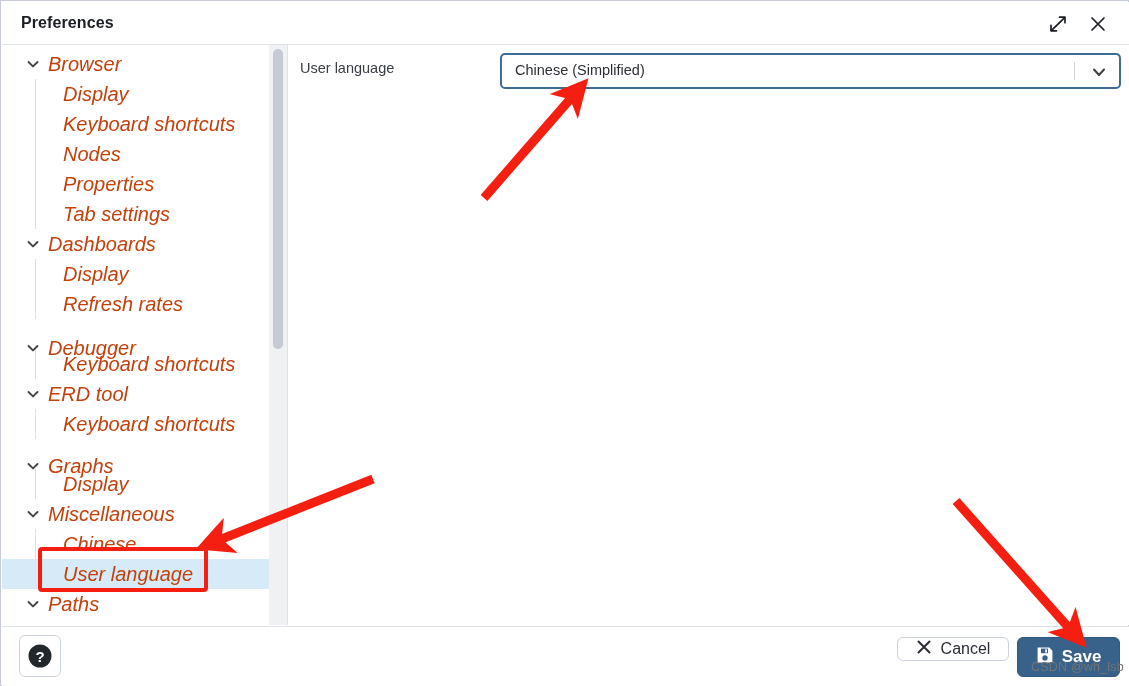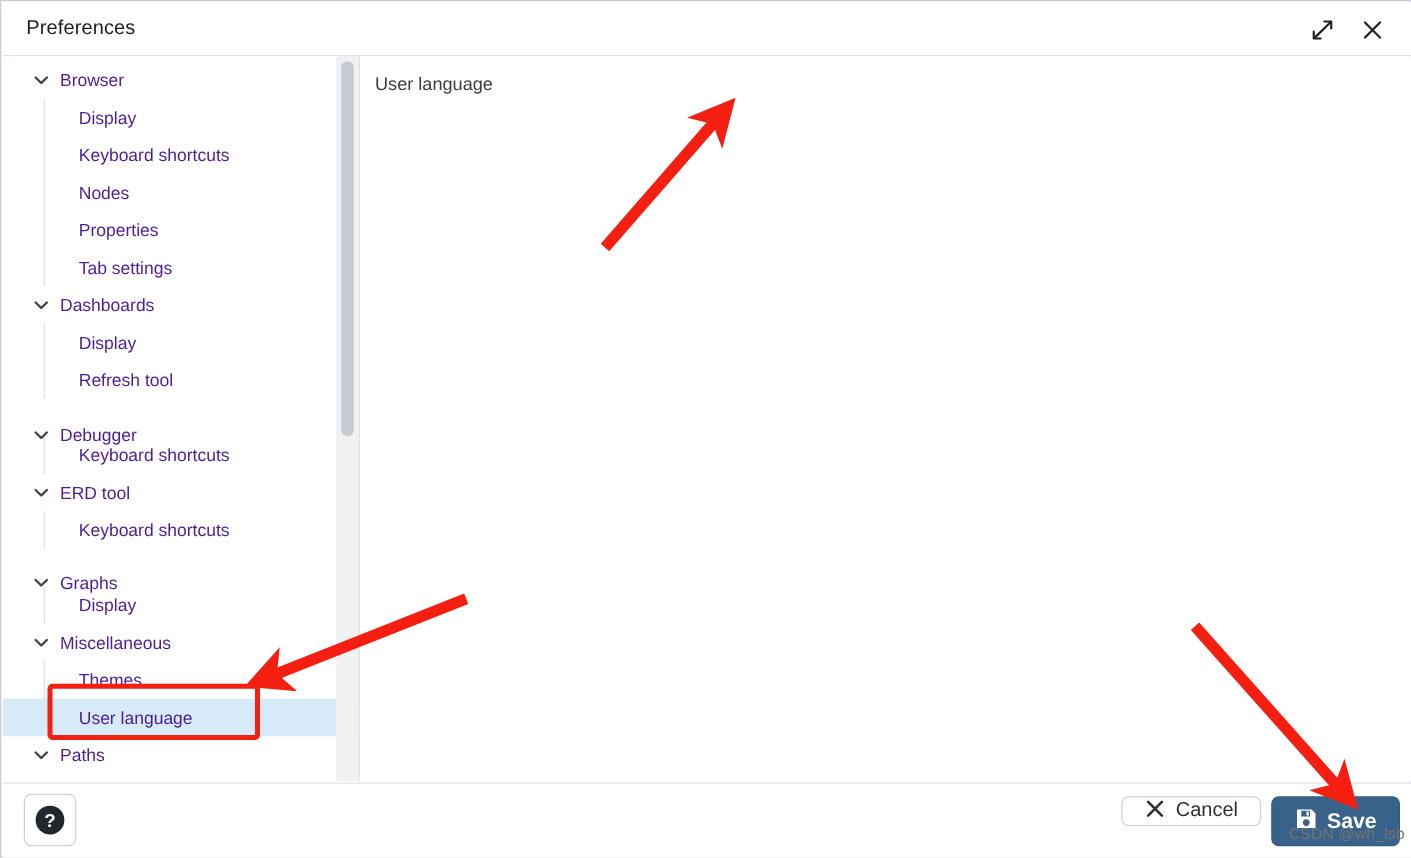--- a/index.html
+++ b/index.html
@@ -32,21 +32,21 @@
     height: 43px;
     background: #ffffff;
     border-bottom: 1px solid #dfe2e8;
     box-sizing: border-box;
   }
   #title-text {
     position: absolute;
     left: 19px;
     top: 12px;
     font-size: 16px;
-    font-weight: normal;
+    font-weight: bold;
     color: #1b1e22;
     letter-spacing: 0.1px;
   }
   .titlebar-btn {
     position: absolute;
     top: 8px;
     width: 30px;
     height: 28px;
     display: flex;
     align-items: center;
@@ -70,24 +70,25 @@
   #tree {
     position: absolute;
     left: 0; top: 0;
     width: 268px;
     padding-top: 4px;
   }
   .tree-row {
     position: relative;
     height: 30px;
     line-height: 30px;
-    font-size: 14px;
-    color: #4c1d95;
+    font-size: 20px;
+    color: #c2410c;
     white-space: nowrap;
     cursor: pointer;
+    font-style: italic;
   }
   .tree-row.group { padding-left: 22px; }
   .tree-row.child { padding-left: 61px; }
   .tree-row.selected {
     background: #d6eaf8;
   }
   .chev {
     position: absolute;
     left: 24px;
     top: 0;
@@ -317,21 +318,21 @@
         <div class="tree-row child" style="position: absolute; top: 64px; left: 0px; width: 285px;"><span>Keyboard shortcuts</span></div>
         <div class="tree-row child" style="position: absolute; top: 94px; left: 0px; width: 285px;"><span>Nodes</span></div>
         <div class="tree-row child" style="position: absolute; top: 124px; left: 0px; width: 285px;"><span>Properties</span></div>
         <div class="tree-row child" style="position: absolute; top: 154px; left: 0px; width: 285px;"><span>Tab settings</span></div>
         <div class="tree-row group" style="position: absolute; top: 184px; left: 0px; width: 285px;"><span class="chev">
             <svg width="14" height="14" viewBox="0 0 14 14">
               <path d="M2.5 5 L7 9.4 L11.5 5" fill="none" stroke="#3f4449" stroke-width="1.9" stroke-linecap="round" stroke-linejoin="round"></path>
             </svg>
           </span><span class="label-g">Dashboards</span></div>
         <div class="tree-row child" style="position: absolute; top: 214px; left: 0px; width: 285px;"><span>Display</span></div>
-        <div class="tree-row child" style="position: absolute; top: 244px; left: 0px; width: 285px;"><span>Refresh tool</span></div>
+        <div class="tree-row child" style="position: absolute; top: 244px; left: 0px; width: 285px;"><span>Refresh rates</span></div>
         <div class="tree-row group" style="position: absolute; top: 288px; left: 0px; width: 285px;"><span class="chev">
             <svg width="14" height="14" viewBox="0 0 14 14">
               <path d="M2.5 5 L7 9.4 L11.5 5" fill="none" stroke="#3f4449" stroke-width="1.9" stroke-linecap="round" stroke-linejoin="round"></path>
             </svg>
           </span><span class="label-g">Debugger</span></div>
         <div class="tree-row child" style="position: absolute; top: 304px; left: 0px; width: 285px;"><span>Keyboard shortcuts</span></div>
         <div class="tree-row group" style="position: absolute; top: 334px; left: 0px; width: 285px;"><span class="chev">
             <svg width="14" height="14" viewBox="0 0 14 14">
               <path d="M2.5 5 L7 9.4 L11.5 5" fill="none" stroke="#3f4449" stroke-width="1.9" stroke-linecap="round" stroke-linejoin="round"></path>
             </svg>
@@ -341,37 +342,46 @@
             <svg width="14" height="14" viewBox="0 0 14 14">
               <path d="M2.5 5 L7 9.4 L11.5 5" fill="none" stroke="#3f4449" stroke-width="1.9" stroke-linecap="round" stroke-linejoin="round"></path>
             </svg>
           </span><span class="label-g">Graphs</span></div>
         <div class="tree-row child" style="position: absolute; top: 424px; left: 0px; width: 285px;"><span>Display</span></div>
         <div class="tree-row group" style="position: absolute; top: 454px; left: 0px; width: 285px;"><span class="chev">
             <svg width="14" height="14" viewBox="0 0 14 14">
               <path d="M2.5 5 L7 9.4 L11.5 5" fill="none" stroke="#3f4449" stroke-width="1.9" stroke-linecap="round" stroke-linejoin="round"></path>
             </svg>
           </span><span class="label-g">Miscellaneous</span></div>
-        <div class="tree-row child" style="position: absolute; top: 484px; left: 0px; width: 285px;"><span>Themes</span></div>
+        <div class="tree-row child" style="position: absolute; top: 484px; left: 0px; width: 285px;"><span>Chinese</span></div>
         <div class="tree-row child selected" style="position: absolute; top: 514px; left: 0px; width: 285px;"><span>User language</span></div>
         <div class="tree-row group" style="position: absolute; top: 544px; left: 0px; width: 285px;"><span class="chev">
             <svg width="14" height="14" viewBox="0 0 14 14">
               <path d="M2.5 5 L7 9.4 L11.5 5" fill="none" stroke="#3f4449" stroke-width="1.9" stroke-linecap="round" stroke-linejoin="round"></path>
             </svg>
           </span><span class="label-g">Paths</span></div>
       </div>
   </div>
 
   <div id="scroll-track"></div>
   <div id="scroll-thumb"></div>
   <div id="vsplit"></div>
 
   <div id="main">
     <div id="field-label">User language</div>
 
+    <div id="lang-select">
+      <div id="lang-value">Chinese (Simplified)</div>
+      <div id="sel-sep"></div>
+      <div id="sel-chev">
+        <svg width="16" height="16" viewBox="0 0 16 16">
+          <path d="M3 5.5 L8 11 L13 5.5" fill="none" stroke="#3f4449" stroke-width="2.1" stroke-linecap="round" stroke-linejoin="round"></path>
+        </svg>
+      </div>
+    </div>
   </div>
 
   <div id="footer">
     <div id="help-btn">
       <svg width="26" height="26" viewBox="0 0 26 26">
         <circle cx="13" cy="13" r="11.5" fill="#22272c"></circle>
         <text x="13" y="18.6" text-anchor="middle" font-family="Liberation Sans, sans-serif" font-size="15" font-weight="bold" fill="#ffffff">?</text>
       </svg>
     </div>
 

